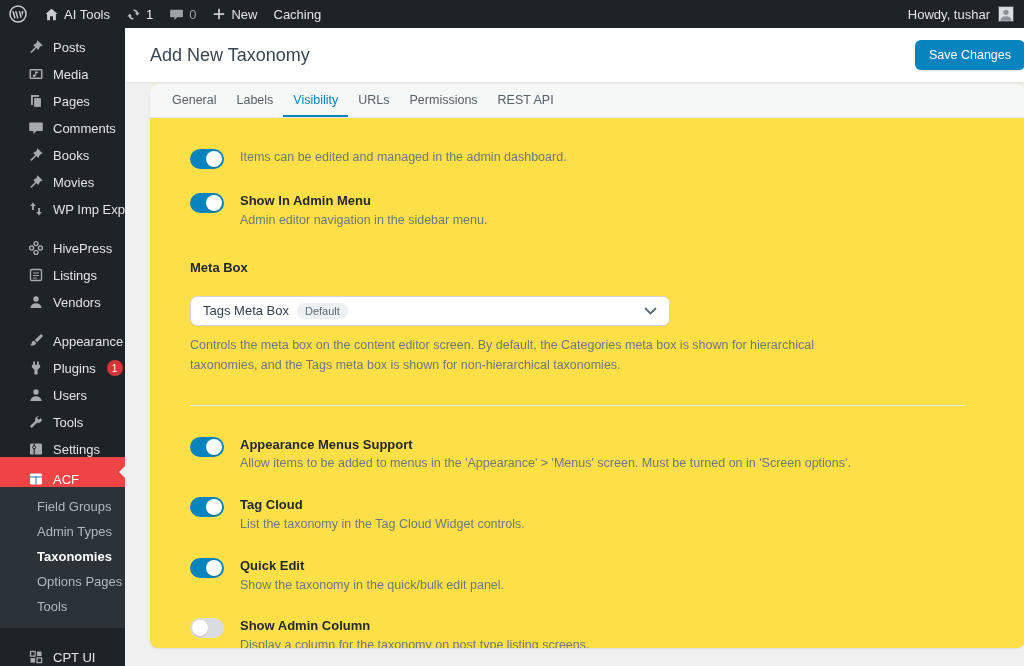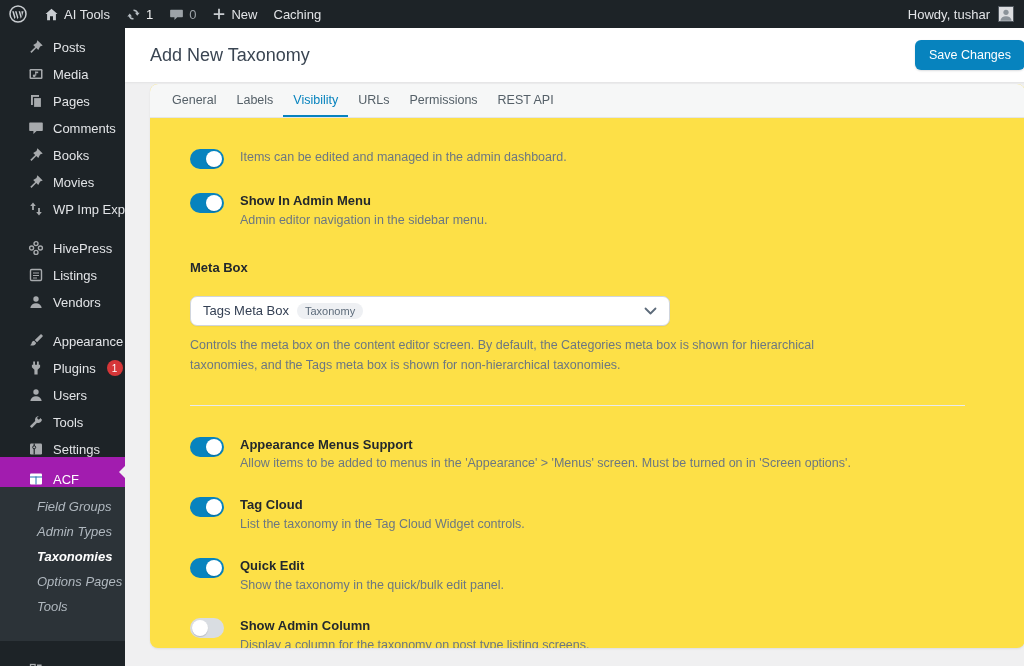--- a/index.html
+++ b/index.html
@@ -20,25 +20,25 @@
   
   .sidebar { position:absolute; left:0; top:28px; width:125px; height:638px;
              background:#1d2327; overflow:hidden; }
   .sb-item { display:flex; align-items:flex-end; gap:9px; height:27px; padding-left:28px;
              color:#e2e4e7; font-size:13px; cursor:pointer; position:relative; }
   .sb-item .ico { width:16px; height:16px; flex:0 0 auto; display:flex; }
   .sb-gap { height:12px; }
   .sb-badge { min-width:16px; height:16px; border-radius:9px; background:#d63638; color:#fff;
               font-size:10px; display:inline-flex; align-items:center; justify-content:center;
               padding:0 4px; margin-left:2px; }
-  .sb-item.active { background:#a21caf; color:#fff; height:30px; }
+  .sb-item.active { background:#ef4444; color:#fff; height:30px; }
   .sb-arrow { position:absolute; right:0; top:50%; transform:translateY(-50%);
               width:0; height:0; border-top:6px solid transparent; border-bottom:6px solid transparent;
               border-right:6px solid #f0f0f1; }
-  .sb-submenu { background:#2c3338; padding:7px 0 22px;font-style:italic; }
+  .sb-submenu { background:#2c3338; padding:7px 0 9px; }
   .sb-sub { display:block; padding:5px 0 5px 37px; color:#b0b8bf; font-size:13px; cursor:pointer; }
   .sb-sub.current { color:#fff; font-weight:700; }
 
   
   .content { position:absolute; left:125px; top:28px; width:920px; height:638px; background:#f0f0f1; }
   .pageheader { height:54px; background:#fff; box-shadow:0 1px 2px rgba(0,0,0,.06);
                 display:flex; align-items:center; padding:0 20px 0 25px; position:relative; z-index:2;}
   .pagetitle { font-size:18px; font-weight:500; color:#3a4552; }
   .save-btn { margin-left:auto; background:#0783be; color:#fff; border:none; border-radius:6px;
               font-size:12.5px; font-family:inherit; padding:8px 14px; cursor:pointer;
@@ -314,21 +314,21 @@
         <span>
           <div class="t-label">Show In Admin Menu</div>
           <div class="t-desc">Admin editor navigation in the sidebar menu.</div>
         </span>
       </div>
 
       <div class="field">
         <div class="f-label">Meta Box</div>
         <div class="select">
           <span class="select-value">Tags Meta Box</span>
-          <span class="pill">Taxonomy</span>
+          <span class="pill">Default</span>
           <span class="chev">
             <svg width="13" height="8" viewBox="0 0 13 8">
                 <path d="M1.5 1.5 6.5 6.5 11.5 1.5" fill="none" stroke="#5d6b7a" stroke-width="1.8" stroke-linecap="round" stroke-linejoin="round"></path>
               </svg>
           </span>
         </div>
         <div class="f-help">Controls the meta box on the content editor screen. By default, the Categories meta box is shown for hierarchical taxonomies, and the Tags meta box is shown for non-hierarchical taxonomies.</div>
       </div>
 
       <hr class="divider">

